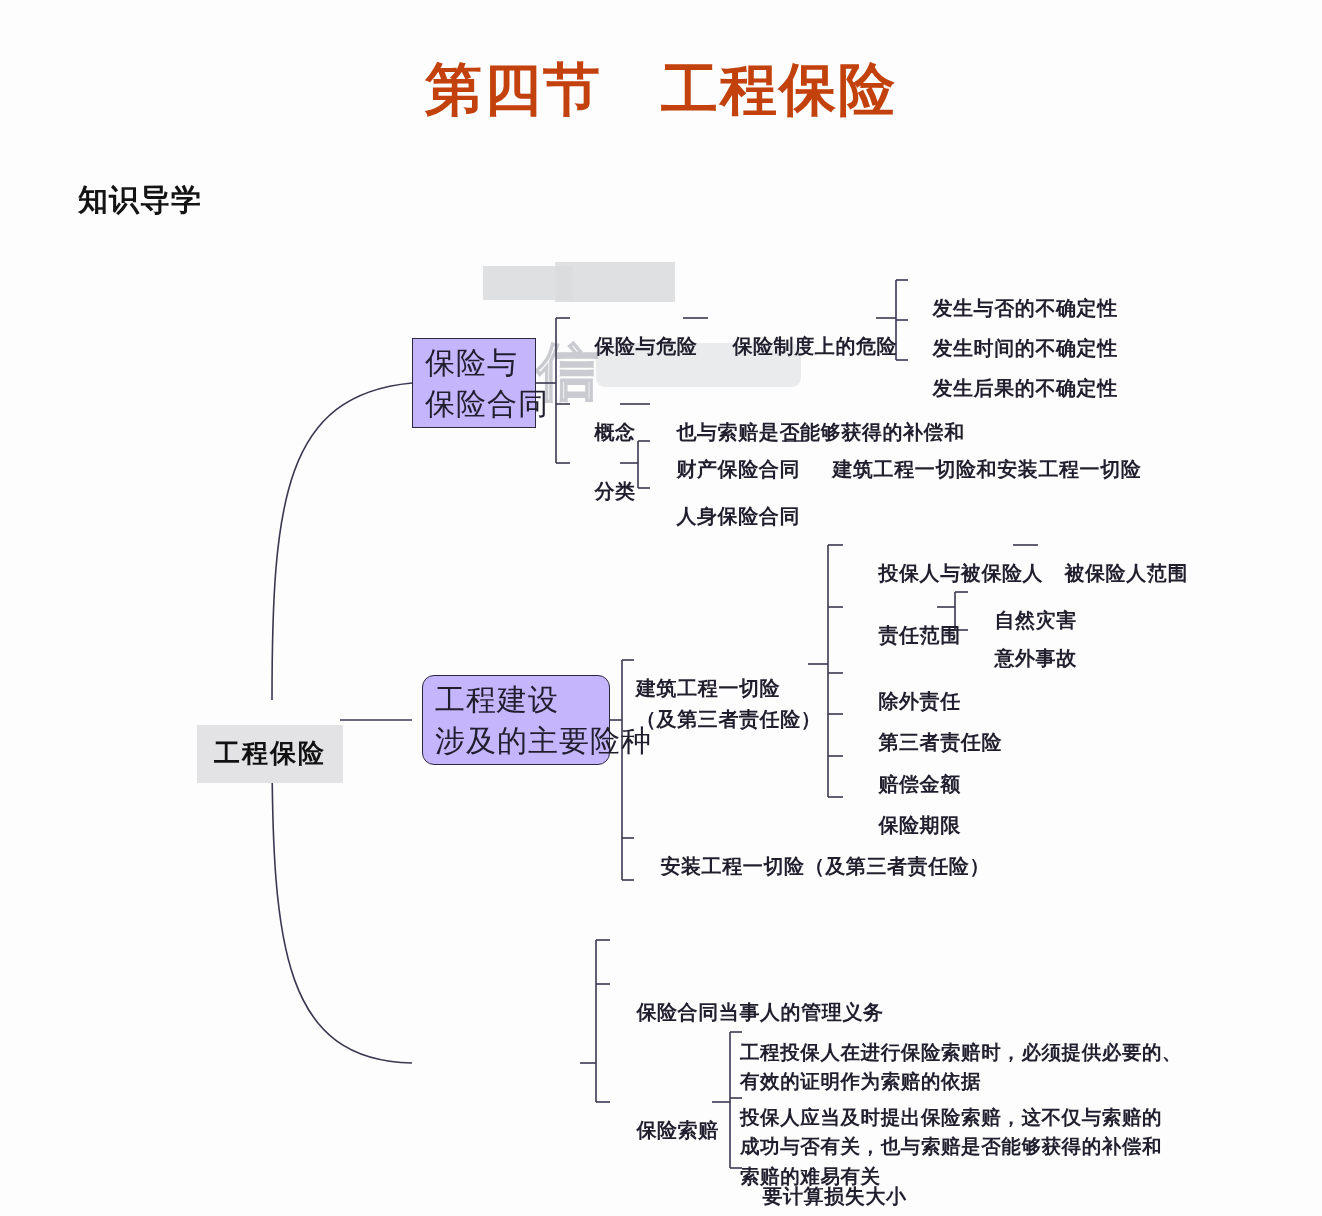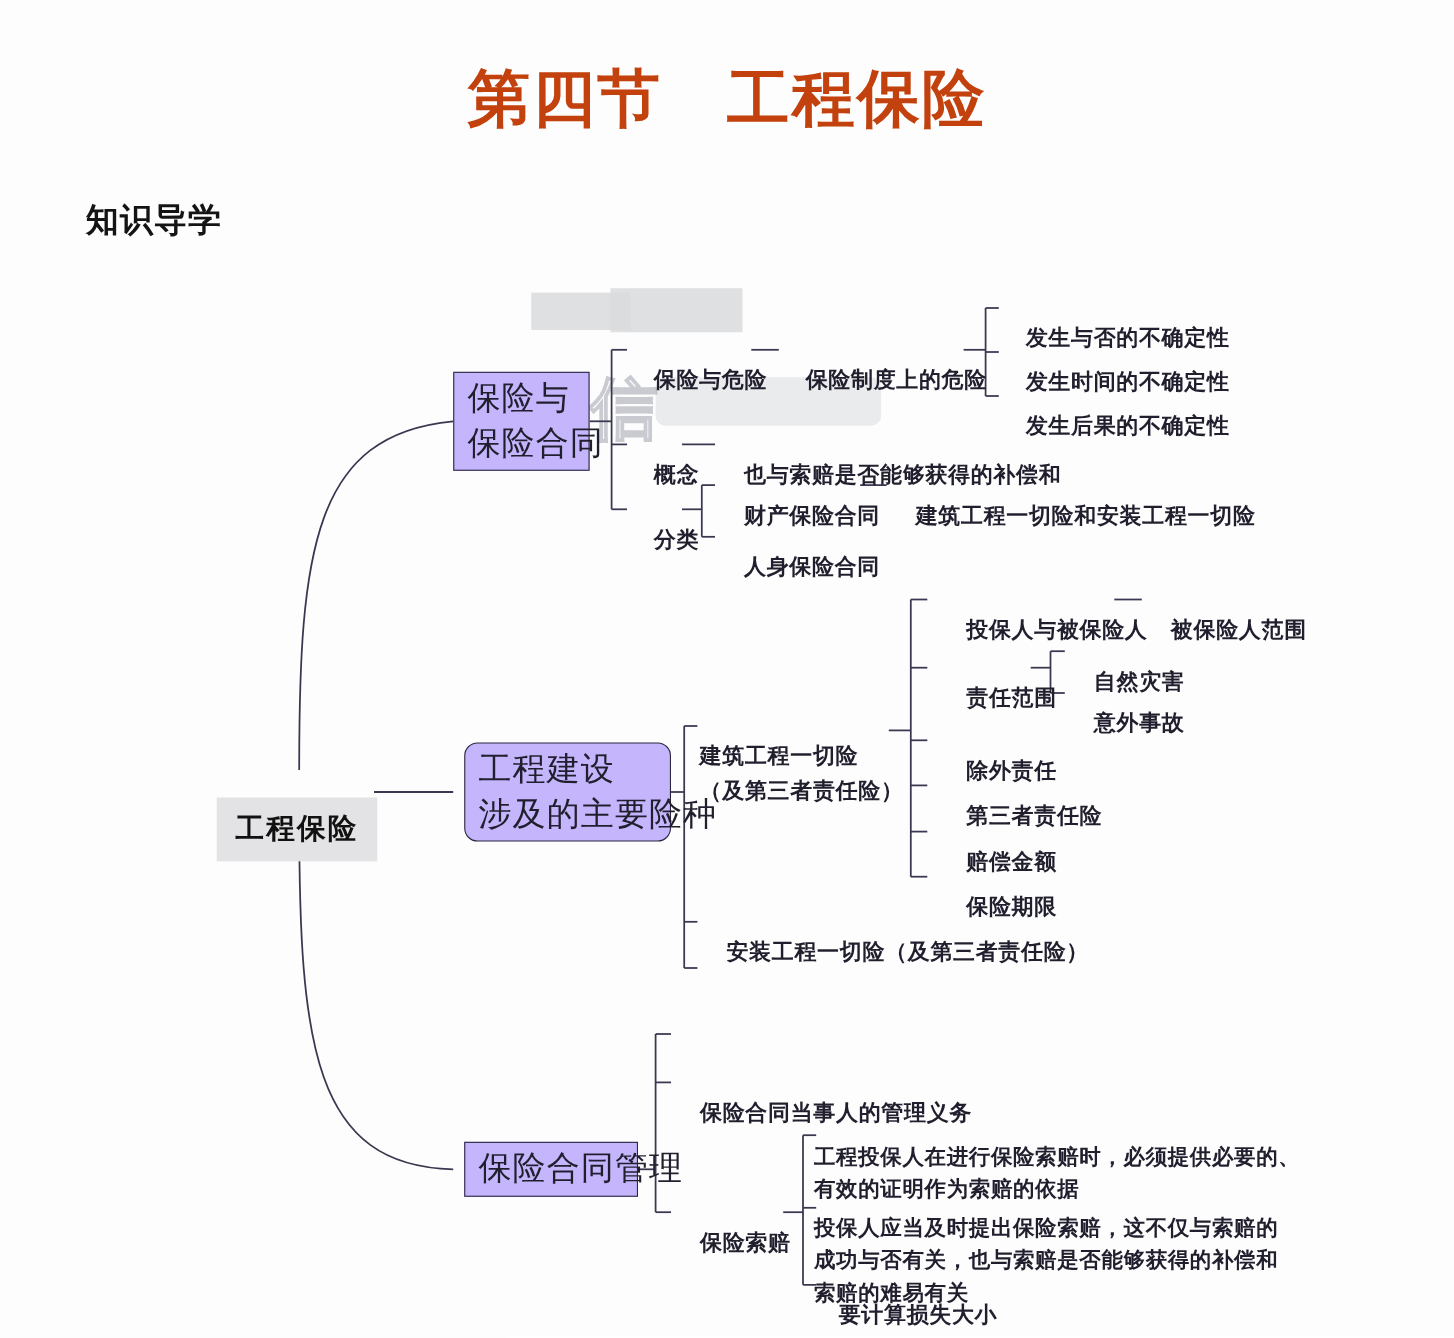--- a/index.html
+++ b/index.html
@@ -280,23 +280,20 @@
     <span>赔偿金额</span>
   </div>
   <div class="node leaf bold-ish" style="left:856px; top:784px;">
     <span>保险期限</span>
   </div>
 
   <div class="node leaf bold-ish" style="left:638px; top:825px;">
     <span>安装工程一切险（及第三者责任险）</span>
   </div>
 
-  <div class="node boxed" style="left:422px; top:1038px; width:158px; height:50px;">
-    <span>保险合同管理</span>
-  </div>
 
   <div class="node leaf bold-ish" style="left:614px; top:971px;">
     <span>保险合同当事人的管理义务</span>
   </div>
   <div class="node leaf bold-ish" style="left:614px; top:1089px;">
     <span>保险索赔</span>
   </div>
 
   <div class="node leaf multiline small bold-ish" style="left:740px; top:1008px;">
     <span>工程投保人在进行保险索赔时，必须提供必要的、

